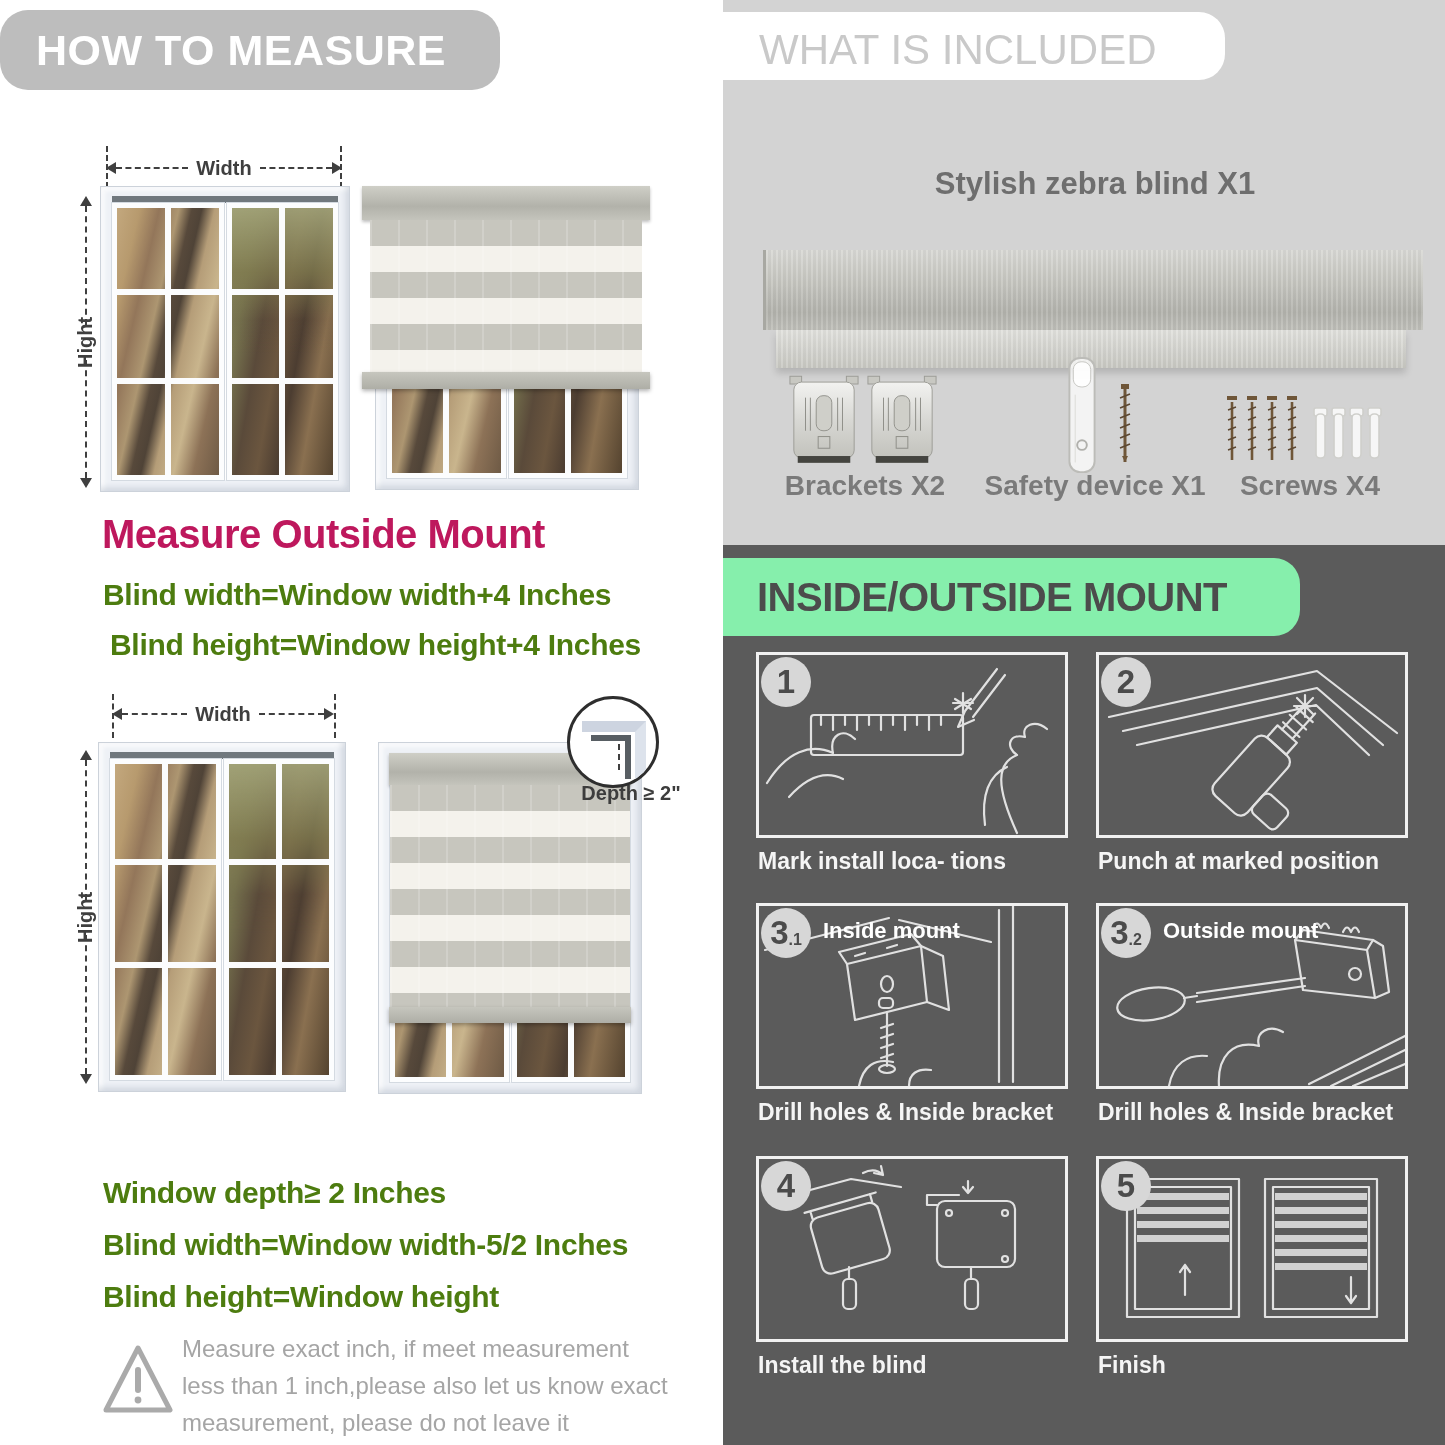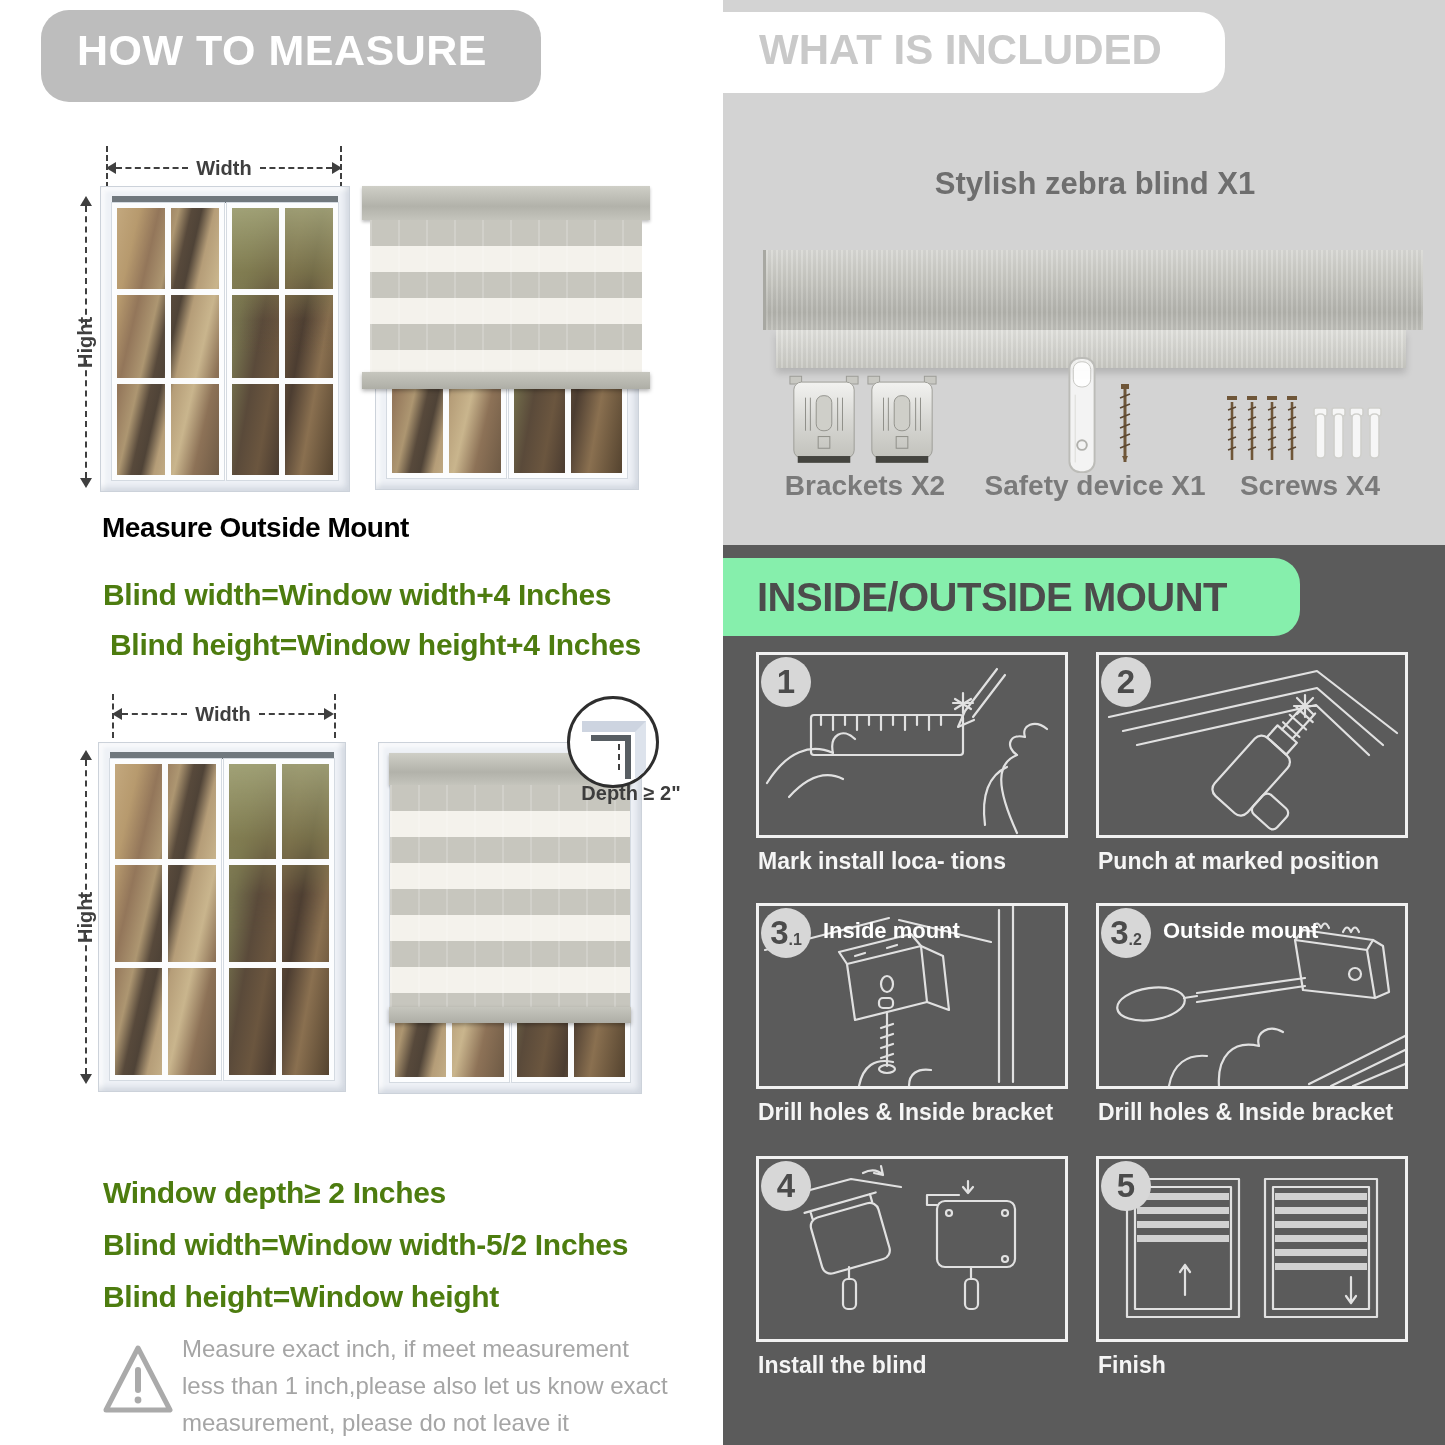--- a/index.html
+++ b/index.html
@@ -1,34 +1,34 @@
 <!DOCTYPE html>
 <html><head>
 <meta charset="utf-8">
 <style>
   html,body{margin:0;padding:0;background:#fff;}
   #stage{position:relative;width:1445px;height:1445px;background:#fff;overflow:hidden;
          font-family:"Liberation Sans",sans-serif;}
   .abs{position:absolute;}
 
   
-  .hdr-left{left:0;top:10px;width:500px;height:92px;background:#bdbdbd;border-radius:28px;
+  .hdr-left{left:0;top:10px;width:500px;height:80px;background:#bdbdbd;border-radius:28px;
             color:#fff;font-size:43px;font-weight:bold;line-height:80px;padding-left:36px;
-            box-sizing:border-box;letter-spacing:.5px;margin-left:41px;}
+            box-sizing:border-box;letter-spacing:.5px;}
   .panel-light{left:723px;top:0;width:722px;height:545px;background:#d3d3d3;}
-  .hdr-included{left:723px;top:12px;width:502px;height:81px;background:#fff;
-            border-radius:0 26px 26px 0;color:#c9c9c9;font-size:42px;font-weight:bold;
+  .hdr-included{left:723px;top:12px;width:502px;height:68px;background:#fff;
+            border-radius:0 26px 26px 0;color:#c9c9c9;font-size:42px;font-weight:normal;
             line-height:76px;padding-left:36px;box-sizing:border-box;}
   .panel-dark{left:723px;top:545px;width:722px;height:900px;background:#5b5b5b;}
   .hdr-mount{left:723px;top:558px;width:577px;height:78px;background:#86efac;
             border-radius:0 26px 26px 0;color:#4c4c4c;font-size:40px;font-weight:bold;
             line-height:78px;padding-left:34px;box-sizing:border-box;letter-spacing:-.5px;}
 
   
-  .t-title{color:#000000;font-size:28px;font-weight:bold;letter-spacing:-.5px;}
+  .t-title{color:#be185d;font-size:40px;font-weight:bold;letter-spacing:-.5px;}
   .t-line{color:#4d7c0f;font-size:30px;font-weight:bold;letter-spacing:-.3px;}
   .warn-text{color:#a5a5a5;font-size:24px;font-weight:normal;line-height:37px;width:490px;}
 
   
   .win{position:absolute;background:#eef1f6;border:1px solid #ccd2da;
        box-shadow:inset -3px -3px 6px rgba(150,160,178,.35), inset 3px 3px 5px #fff;}
   .rod{position:absolute;left:11px;right:11px;top:9px;height:7px;background:#70787e;}
   .sash-row{position:absolute;left:11px;right:11px;top:16px;bottom:11px;display:flex;gap:3px;background:#fff;}
   .sash{flex:1;position:relative;border:5px solid #fcfdfe;box-shadow:0 0 0 1px #d4dae1;}
   .sash::after{content:"";position:absolute;inset:0;background:

